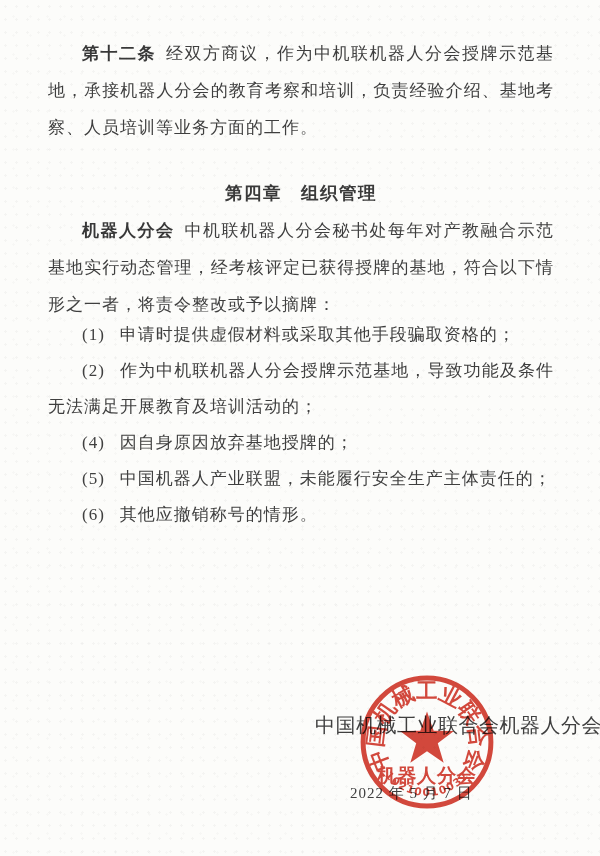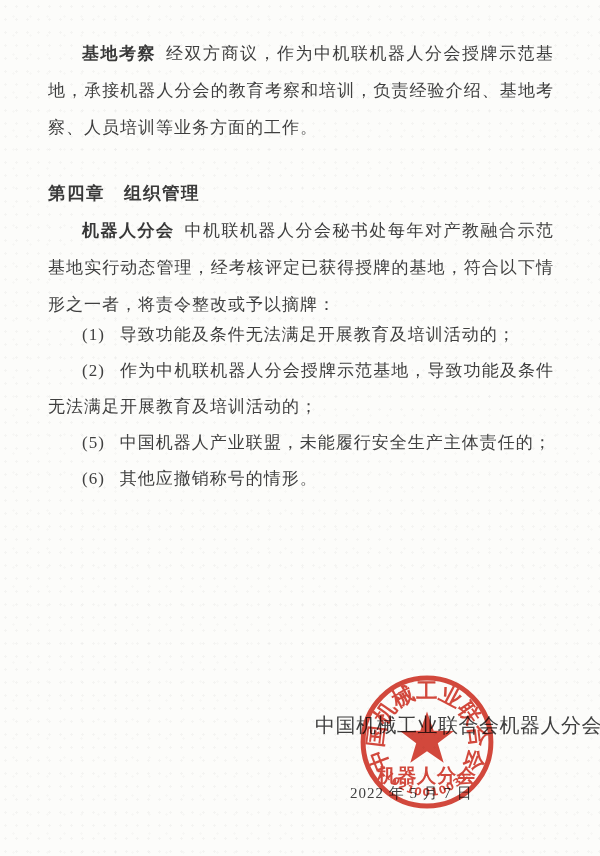--- a/index.html
+++ b/index.html
@@ -27,21 +27,21 @@
     line-height:37px;
     letter-spacing:1px;
     text-align:justify;
   }
   .para{margin:0;text-indent:2em;}
   .para .art-num{font-weight:bold;color:#383838;margin-right:10px;}
   .chapter-heading{
     margin:29px 0 0 0;
     font-size:17.5px;
     font-weight:bold;
-    text-align:left;
+    text-align:center;
     text-indent:0;
     letter-spacing:1.5px;
     color:#3a3a3a;
   }
   .clause-list{margin:-6px 0 0 0;}
   .clause{margin:0;text-indent:2em;line-height:36px;}
   .clause .item-num{margin-right:15px;}
   .signature-line{position:absolute;white-space:nowrap;color:#404040;}
   .sig-org{left:315px;top:712px;font-size:20px;letter-spacing:0.5px;}
   .sig-alias{left:345px;top:749px;font-size:15px;letter-spacing:0.5px;}
@@ -56,30 +56,31 @@
   }
   .seal svg{width:100%;height:100%;}
 </style>
 </head>
 <body>
 
 <div class="page">
 
   <div class="content">
 
-    <p class="para"><span class="art-num">基地考察</span><span>经双方商议，作为中机联机器人分会授牌示范基地，承接机器人分会的教育考察和培训，负责经验介绍、基地考察、人员培训等业务方面的工作。</span></p>
+    <p class="para"><span class="art-num">第十二条</span><span>经双方商议，作为中机联机器人分会授牌示范基地，承接机器人分会的教育考察和培训，负责经验介绍、基地考察、人员培训等业务方面的工作。</span></p>
 
     <p class="chapter-heading">第四章　组织管理</p>
 
 
     <p class="para"><span class="art-num">机器人分会</span><span>中机联机器人分会秘书处每年对产教融合示范基地实行动态管理，经考核评定已获得授牌的基地，符合以下情形之一者，将责令整改或予以摘牌：</span></p>
 
     <div class="clause-list">
-      <p class="clause"><span class="item-num">(1)</span><span>导致功能及条件无法满足开展教育及培训活动的；</span></p>
+      <p class="clause"><span class="item-num">(1)</span><span>申请时提供虚假材料或采取其他手段骗取资格的；</span></p>
       <p class="clause"><span class="item-num">(2)</span><span>作为中机联机器人分会授牌示范基地，导致功能及条件无法满足开展教育及培训活动的；</span></p>
+      <p class="clause"><span class="item-num">(4)</span><span>因自身原因放弃基地授牌的；</span></p>
       <p class="clause"><span class="item-num">(5)</span><span>中国机器人产业联盟，未能履行安全生产主体责任的；</span></p>
       <p class="clause"><span class="item-num">(6)</span><span>其他应撤销称号的情形。</span></p>
     </div>
 
   </div>
 
   <div class="signature-line sig-org">中国机械工业联合会机器人分会</div>
   <div class="signature-line sig-date">2022 年 5 月 7 日</div>
 
   <div class="seal">

